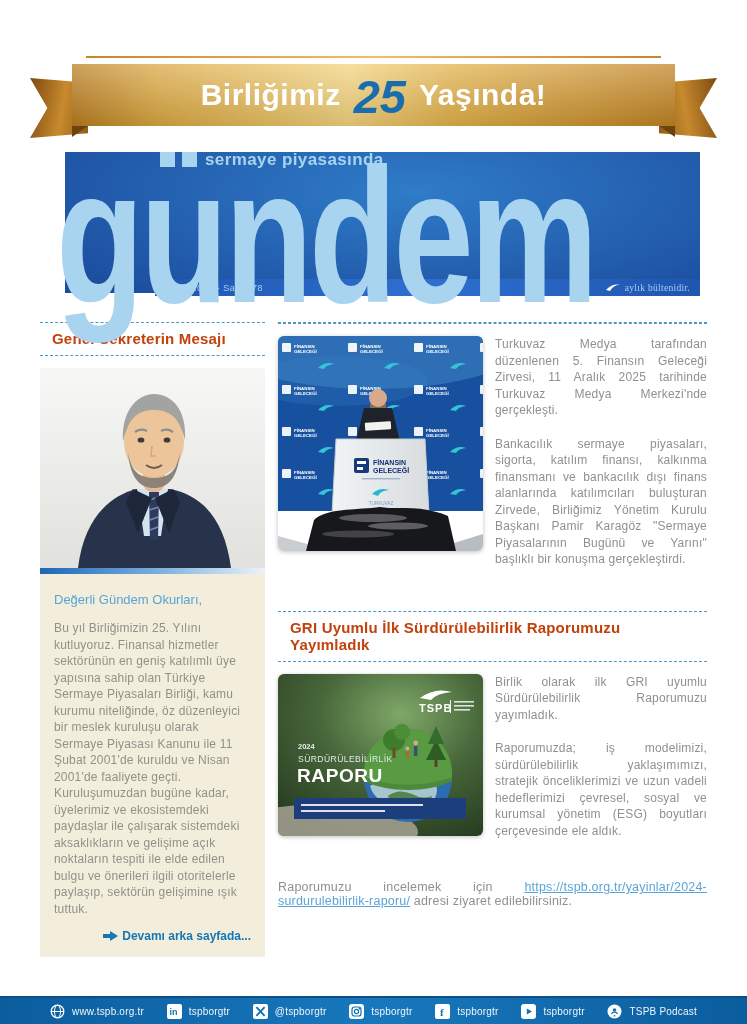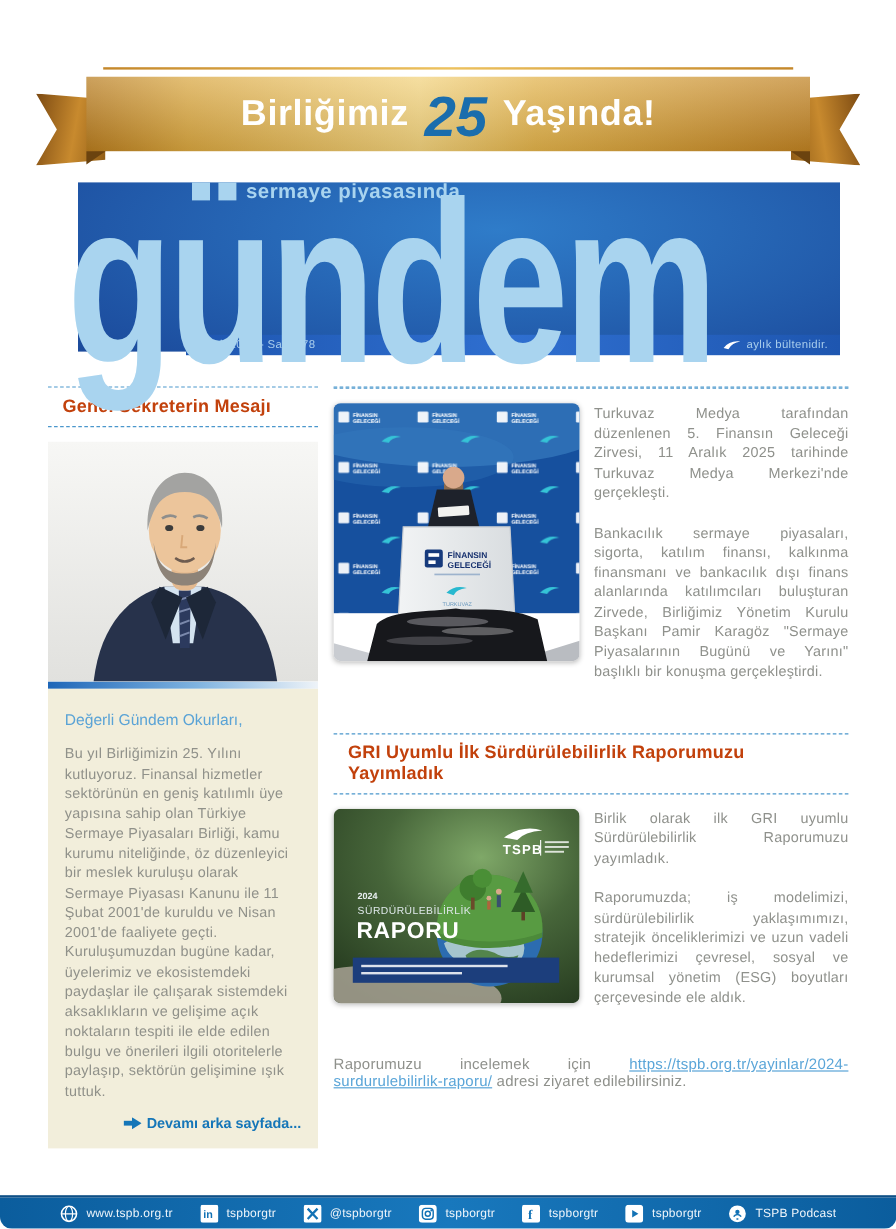--- a/index.html
+++ b/index.html
@@ -1,17 +1,17 @@
 <!DOCTYPE html>
 <html><head>
 <meta charset="utf-8">
 <style>
   html,body{margin:0;padding:0;background:#ffffff;}
   #page{position:relative;width:747px;height:1024px;overflow:hidden;background:#ffffff;
-        font-family:"Liberation Sans",sans-serif;border-radius:10px;}
+        font-family:"Liberation Sans",sans-serif;}
 
   
   .ribbon-topline{position:absolute;left:86px;right:86px;top:56px;height:2px;
     background:linear-gradient(90deg,#c4872a,#edc25f,#c4872a);}
   .ribbon-tail{position:absolute;top:78px;width:58px;height:60px;}
   .tail-l{left:30px;background:linear-gradient(100deg,#7c4a12,#c88a2e 55%,#8f5c16);
     clip-path:polygon(0 0,100% 8%,100% 92%,0 100%,30% 50%);}
   .tail-r{right:30px;background:linear-gradient(260deg,#7c4a12,#c88a2e 55%,#8f5c16);
     clip-path:polygon(100% 0,0 8%,0 92%,100% 100%,70% 50%);}
   .fold{position:absolute;top:126px;width:0;height:0;}
@@ -34,21 +34,21 @@
   .kicker{position:absolute;left:205px;top:150px;color:#a9d4ef;font-weight:bold;
     font-size:17px;letter-spacing:.4px;}
   .logo-word{position:absolute;left:56px;top:172px;height:160px;line-height:160px;
     font-size:160px;font-weight:bold;color:#a9d4ef;letter-spacing:-4px;white-space:nowrap;
     transform:scale(.9,1.2);transform-origin:left bottom;z-index:3;}
   .issue-bar{position:absolute;left:155px;top:279px;width:545px;height:17px;z-index:2;
     background:linear-gradient(90deg,#1e56b0,#2f6fd0 50%,#1e56b0);
     display:flex;justify-content:space-between;align-items:center;padding:0 10px;box-sizing:border-box;}
   .issue-bar span{color:#a8cdec;font-size:9.5px;letter-spacing:.3px;}
   .mini-logo{display:inline-block;vertical-align:middle;margin-right:4px;}
-  .issue-right{display:flex;align-items:center;}
+  .issue-right{display:flex;align-items:center;font-family:Liberation Serif, serif;}
 
   
   .col{position:absolute;top:322px;}
   .col-left{left:40px;width:225px;}
   .col-right{left:278px;width:429px;}
   .rule{border-top:1.5px dashed #4b97cc;height:0;}
   .col-heading{color:#c2410c;font-weight:bold;font-size:15px;margin:7px 12px 8px;letter-spacing:.2px;}
 
   .photo-frame{margin-top:12px;line-height:0;}
   .photo-bar{height:6px;background:linear-gradient(90deg,#1e66b8 0%,#7fb3e0 55%,#eef3f8 100%);}

